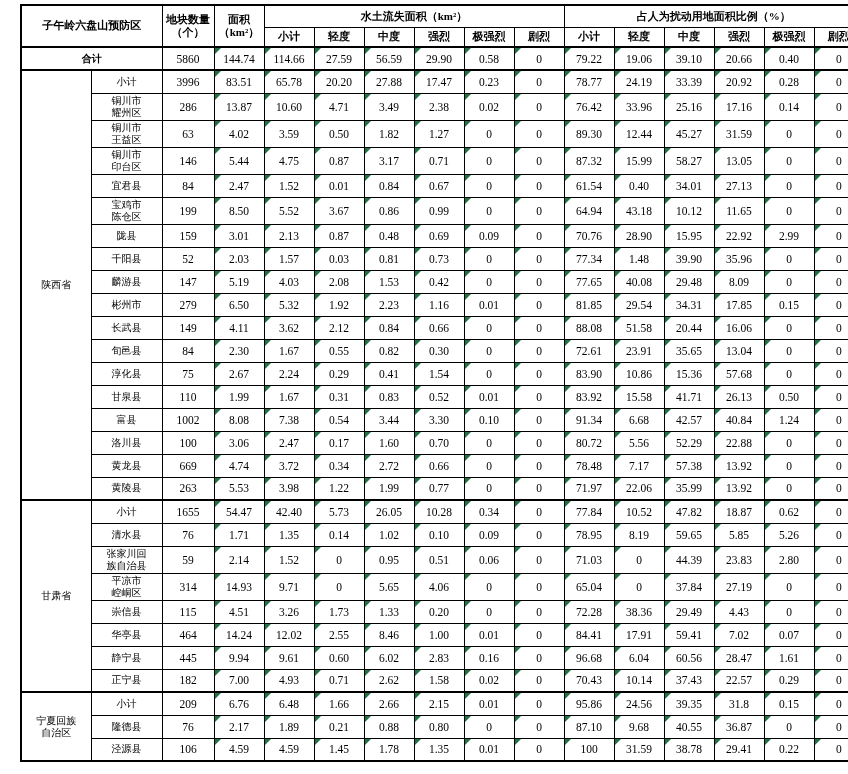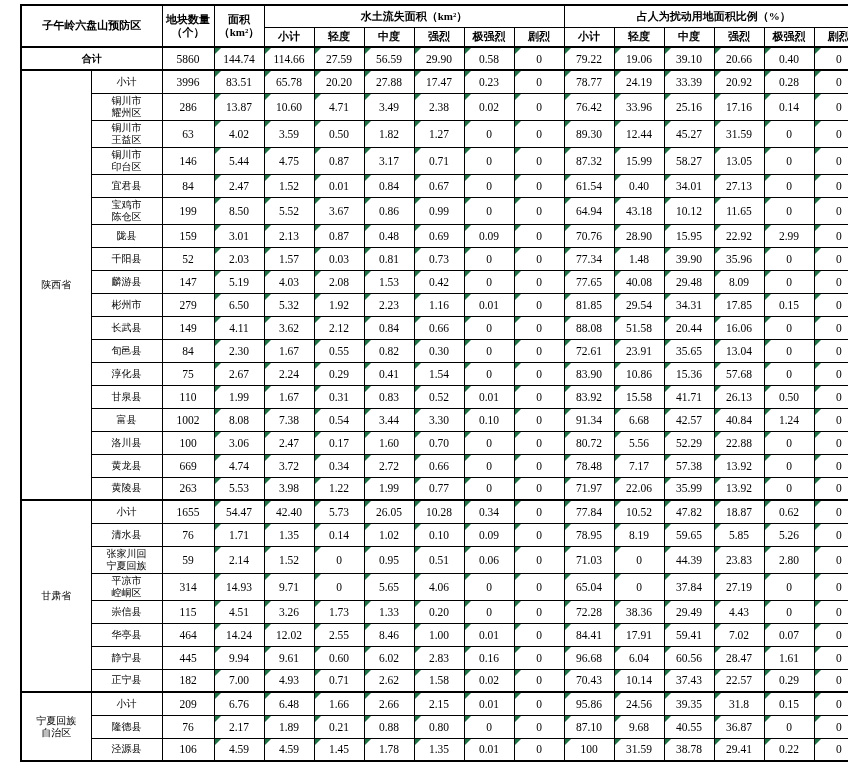--- a/index.html
+++ b/index.html
@@ -428,21 +428,21 @@
           <td class="num"><span class="tri"></span>0</td>
           <td class="num"><span class="tri"></span>78.95</td>
           <td class="num"><span class="tri"></span>8.19</td>
           <td class="num"><span class="tri"></span>59.65</td>
           <td class="num"><span class="tri"></span>5.85</td>
           <td class="num"><span class="tri"></span>5.26</td>
           <td class="num"><span class="tri"></span>0</td>
         </tr>
         <tr class="rd">
           <td class="hz">张家川回
-宁夏回族</td>
+族自治县</td>
           <td class="num">59</td>
           <td class="num"><span class="tri"></span>2.14</td>
           <td class="num"><span class="tri"></span>1.52</td>
           <td class="num"><span class="tri"></span>0</td>
           <td class="num"><span class="tri"></span>0.95</td>
           <td class="num"><span class="tri"></span>0.51</td>
           <td class="num"><span class="tri"></span>0.06</td>
           <td class="num"><span class="tri"></span>0</td>
           <td class="num"><span class="tri"></span>71.03</td>
           <td class="num"><span class="tri"></span>0</td>

